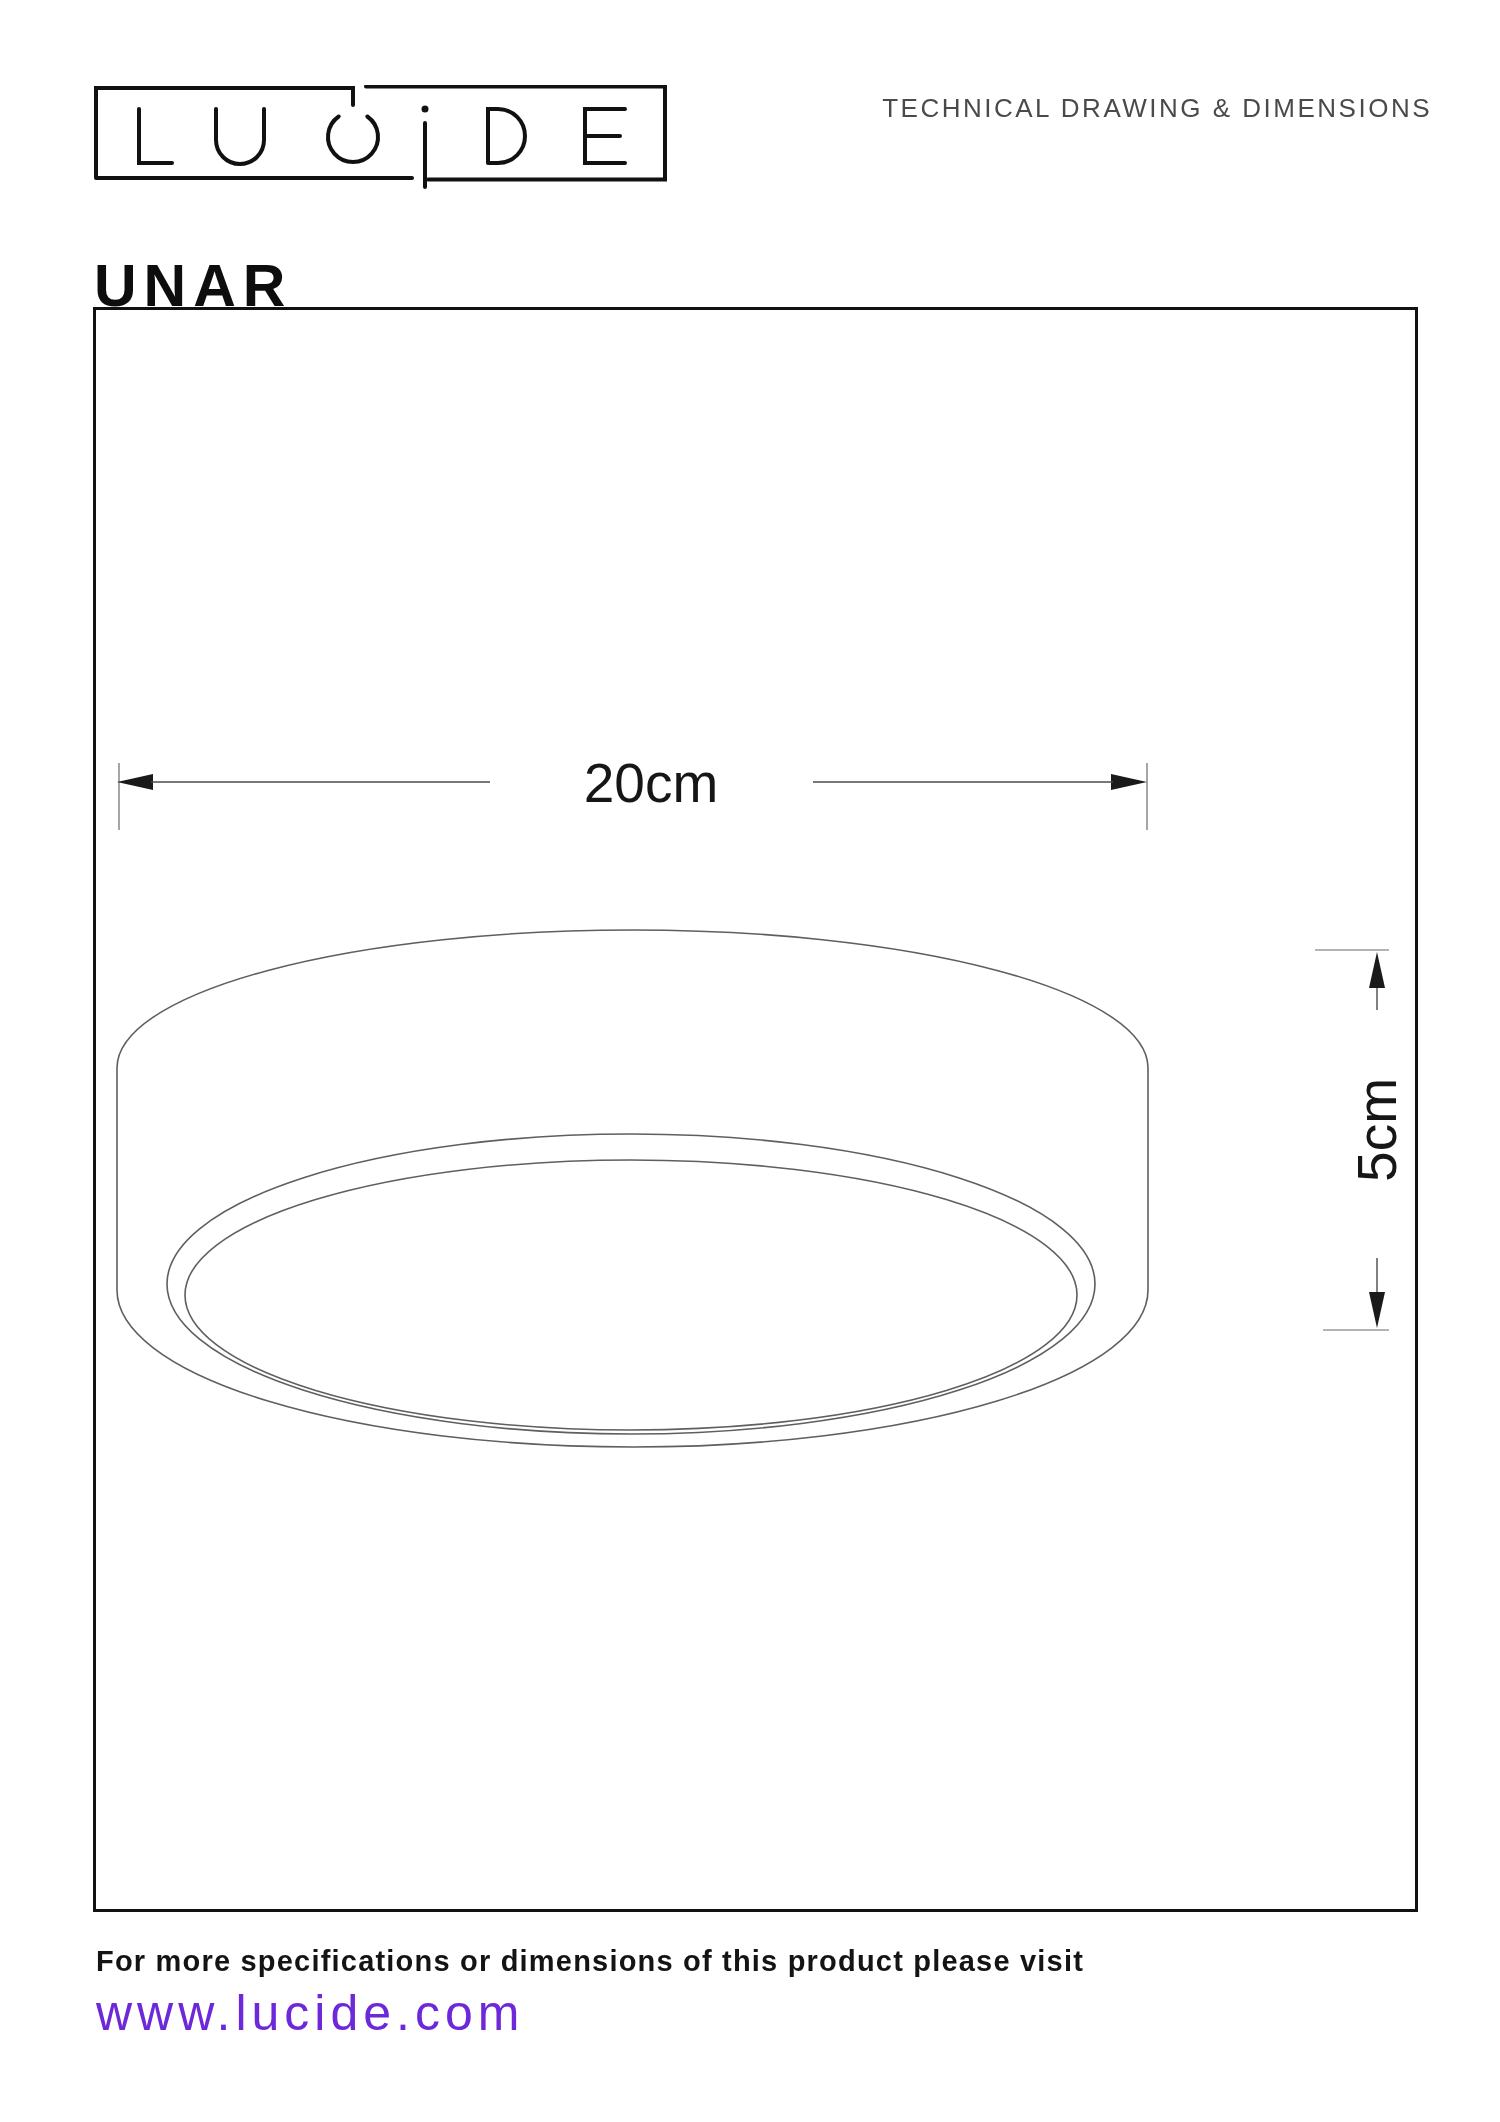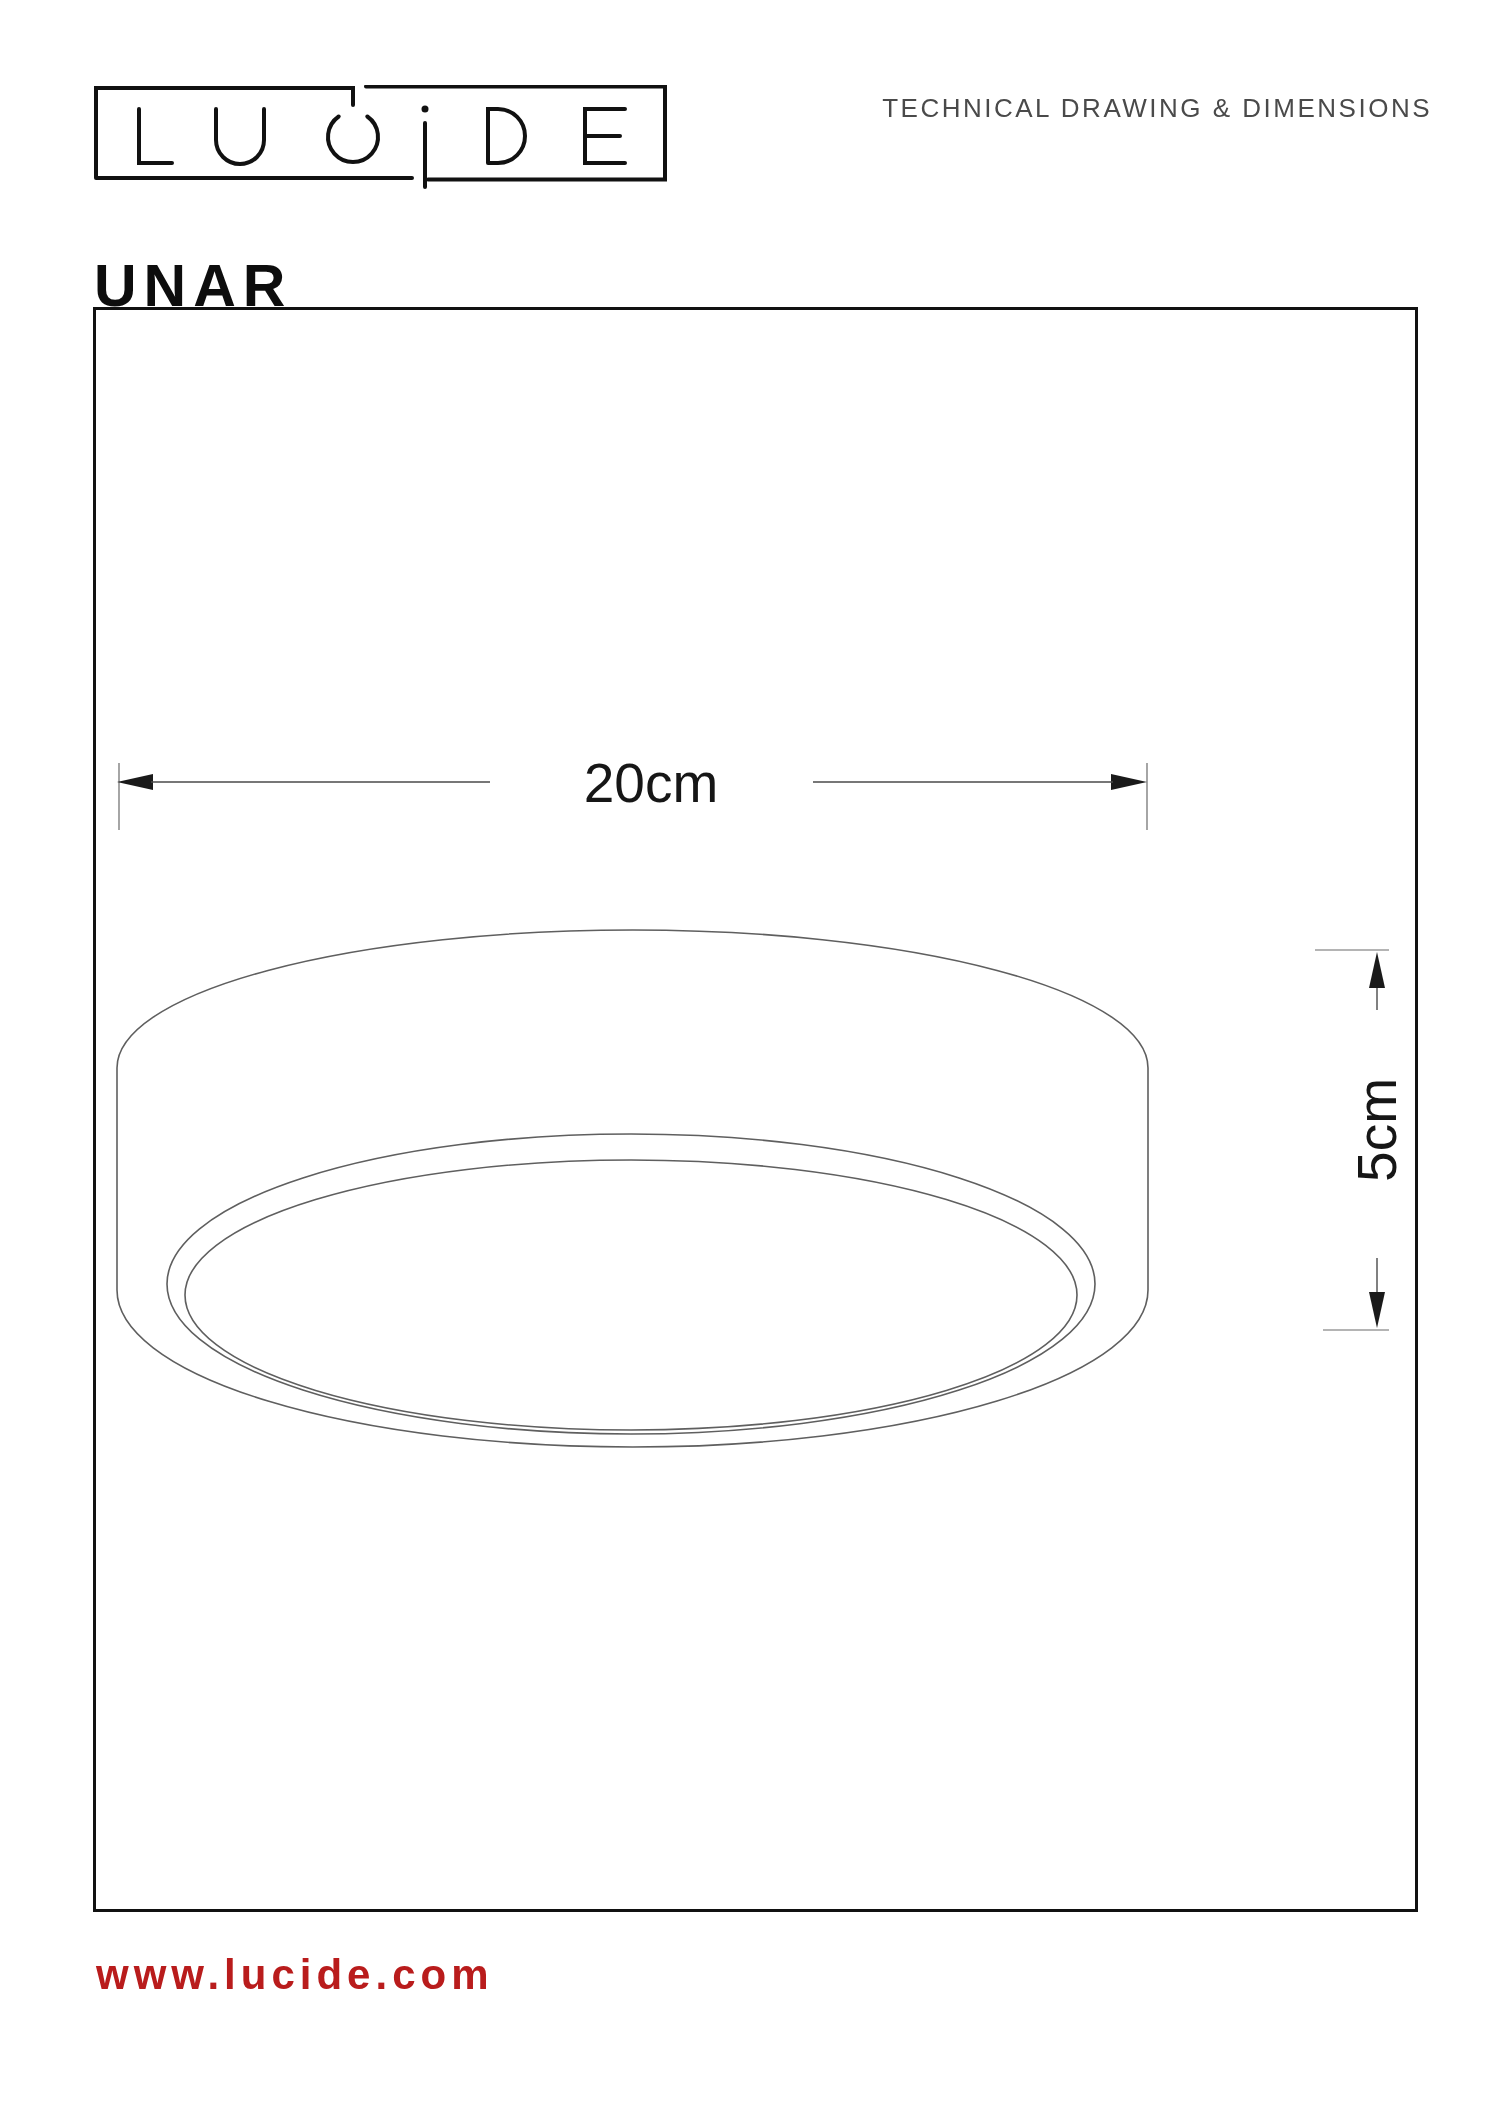--- a/index.html
+++ b/index.html
@@ -35,21 +35,21 @@
   .ean-value{font-weight:300;font-size:27px;letter-spacing:0.5px;color:#333;}
 
   .drawing-wrap{position:absolute;left:93px;top:307px;width:1325px;height:1198px;}
 
   .footer{position:absolute;left:96px;top:1945px;}
   .footer-note{
     font-size:29px;font-weight:600;letter-spacing:1.2px;color:#141414;
   }
   .footer-url{
     display:inline-block;margin-top:6px;
-    font-size:42px;font-weight:700;letter-spacing:5px;color:#b91c1c;
+    font-size:50px;font-weight:400;letter-spacing:5px;color:#6d28d9;
     text-decoration:none;
   }
   .dim-text{font-family:"Liberation Sans", sans-serif;font-size:55px;fill:#161616;}
 </style>
 </head>
 <body>
 
 <div class="page">
 
   <div class="logo">
@@ -103,16 +103,17 @@
         <line x1="1284" y1="681" x2="1284" y2="703" stroke="#4a4a4a" stroke-width="1.4"></line>
         <polygon points="1284,1021 1276,985 1292,985" fill="#1a1a1a"></polygon>
         <line x1="1284" y1="951" x2="1284" y2="985" stroke="#4a4a4a" stroke-width="1.4"></line>
         <text class="dim-text" x="1284" y="823" text-anchor="middle" dy="0.35em" transform="rotate(-90 1284 823)">5cm</text>
       </g>
 
     </svg>
   </div>
 
   <div class="footer">
+    <div class="footer-note">For more specifications or dimensions of this product please visit</div>
     <a href="#" class="footer-url">www.lucide.com</a>
   </div>
 
 </div>
 
 </body></html>

